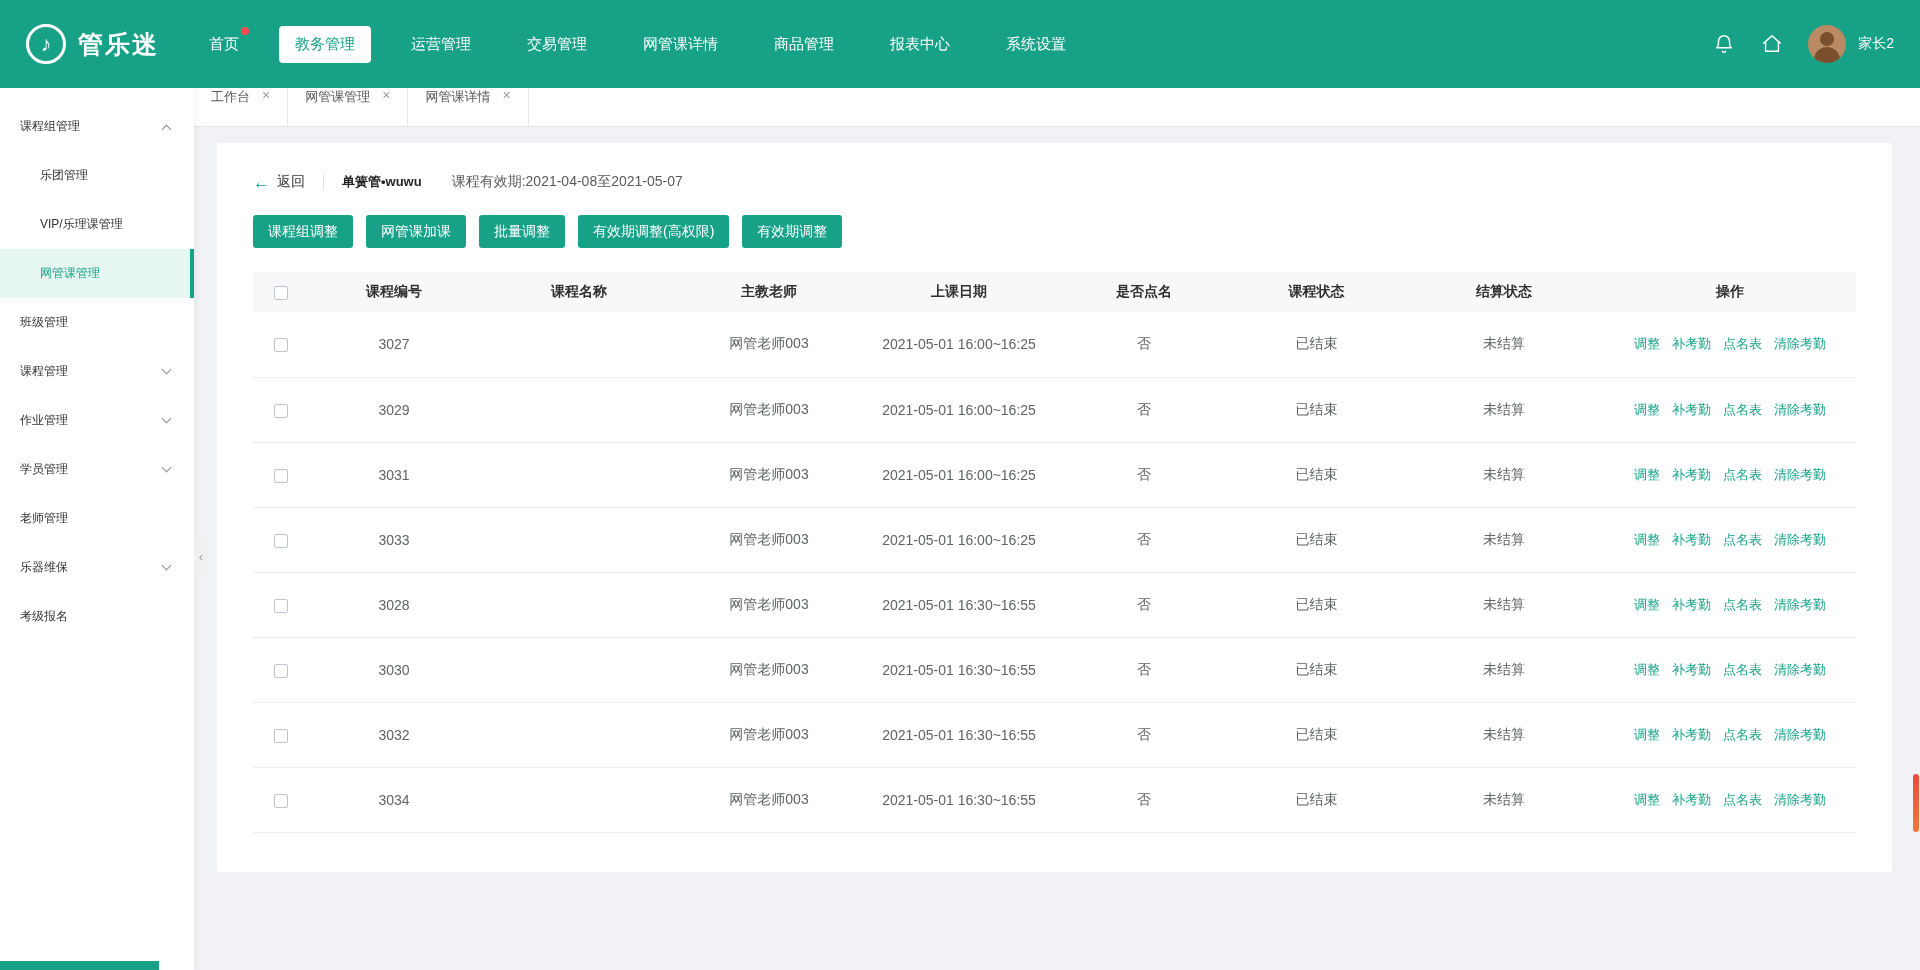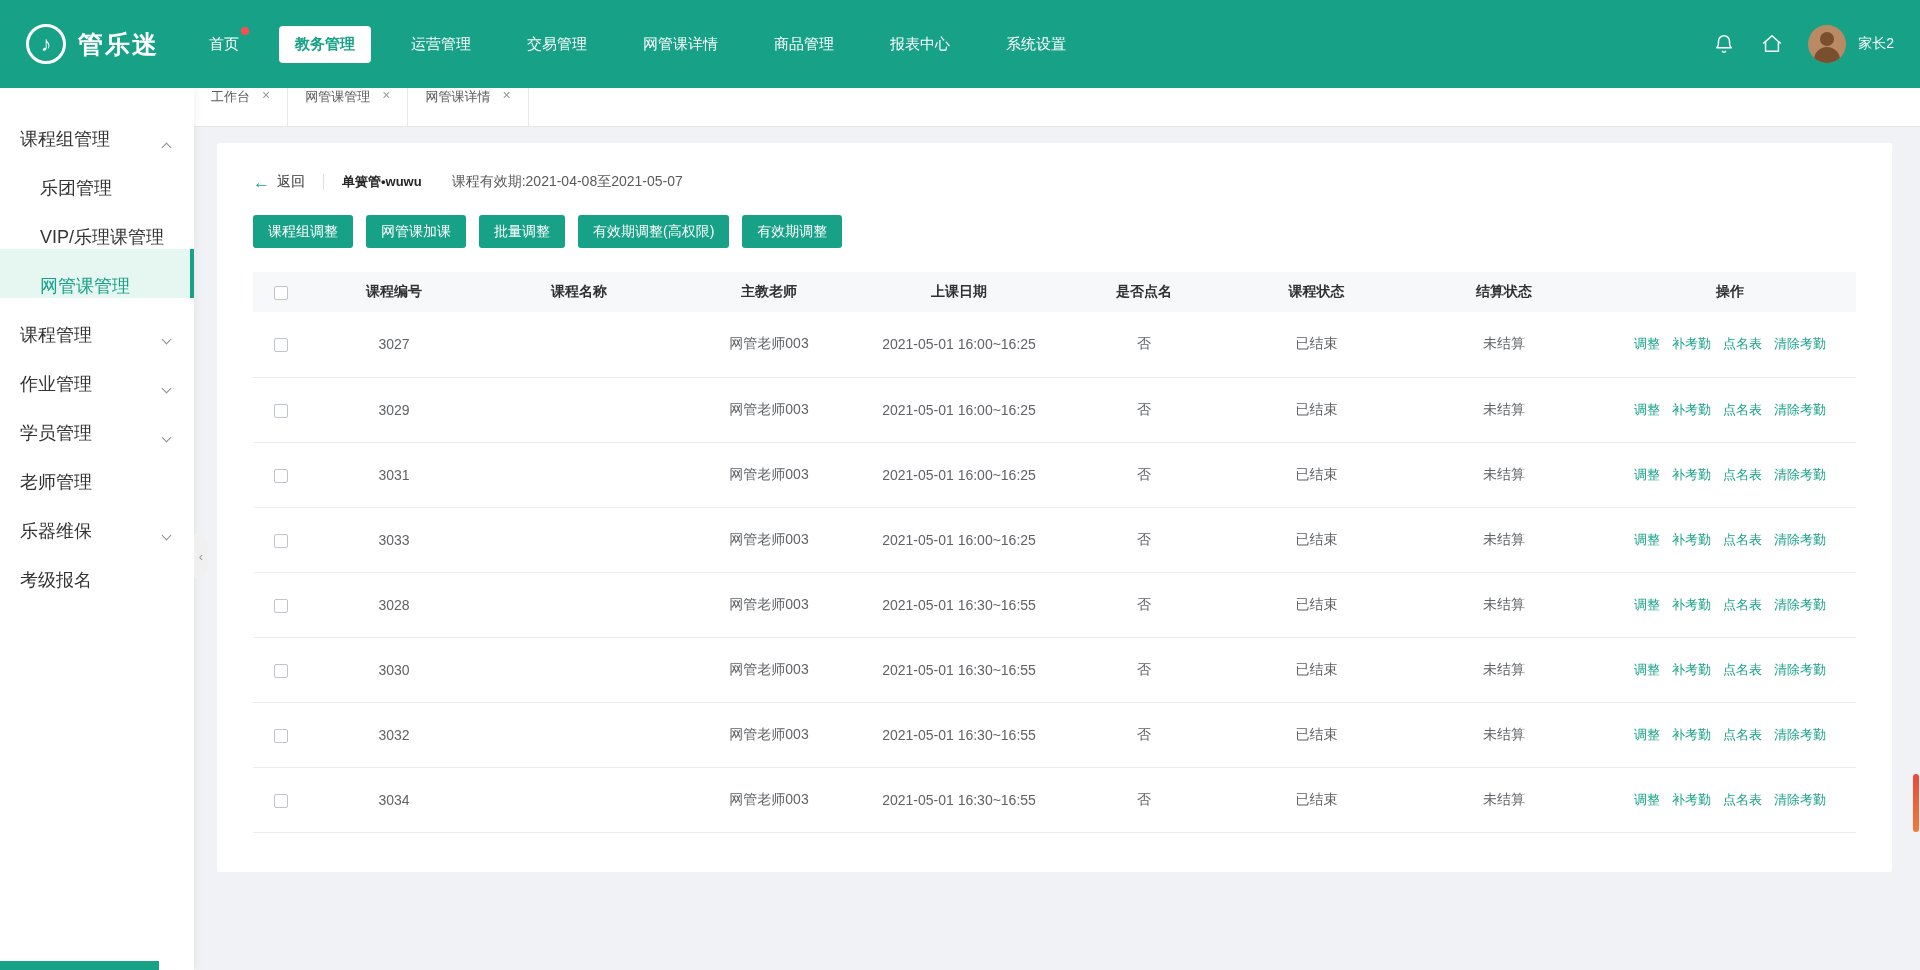--- a/index.html
+++ b/index.html
@@ -11,38 +11,38 @@
   .navbar { position:absolute; top:0; left:0; right:0; height:88px; background:#17a288;
             display:flex; align-items:center; padding:0 26px; z-index:20; }
   .logo { display:flex; align-items:center; gap:12px; cursor:pointer; }
   .logo-icon { width:40px; height:40px; border:3px solid #fff; border-radius:50%;
                display:flex; align-items:center; justify-content:center;
                color:#fff; font-size:21px; }
   .logo-text { color:#fff; font-size:25px; font-weight:700; letter-spacing:2px; }
   .nav-menu { display:flex; align-items:center; gap:24px; margin-left:34px; }
   .nav-item { position:relative; color:#fff; font-size:15px; padding:9px 16px;
               border-radius:4px; cursor:pointer; white-space:nowrap; }
-  .nav-item.active { background:#fff; color:#17a288; font-weight:700; }
+  .nav-item.active { background:#fff; color:#17a288; font-weight:400; }
   .nav-badge { position:absolute; top:1px; right:6px; width:8px; height:8px;
                border-radius:50%; background:#ff4d4f; }
   .nav-right { margin-left:auto; display:flex; align-items:center; gap:24px; }
   .icon-btn { width:24px; height:24px; display:flex; align-items:center; justify-content:center; cursor:pointer; }
   .avatar { width:38px; height:38px; border-radius:50%; overflow:hidden; background:#b98a63;
             position:relative; cursor:pointer; flex:none; }
   .avatar::before { content:""; position:absolute; top:7px; left:12px; width:14px; height:14px;
                     border-radius:50%; background:#7a4f2e; }
   .avatar::after { content:""; position:absolute; top:22px; left:6px; width:26px; height:16px;
                    border-radius:13px 13px 0 0; background:#7a4f2e; }
   .username { color:#fff; font-size:14px; margin-left:-12px; }
 
   
   .sidebar { position:absolute; top:88px; left:0; bottom:0; width:194px; background:#fff;
              box-shadow:2px 0 8px rgba(0,0,0,0.05); z-index:10; padding-top:14px; }
-  .side-item { height:49px; display:flex; align-items:flex-end; justify-content:space-between;
-               padding:0 20px; font-size:18px; color:#333; cursor:pointer;
+  .side-item { height:49px; display:flex; align-items:center; justify-content:space-between;
+               padding:0 20px; font-size:12px; color:#333; cursor:pointer;
                border-right:4px solid transparent; }
   .side-item.sub { padding-left:40px; }
   .side-item.active { background:#e6f6f1; color:#17a288; border-right-color:#17a288; }
   .chev { width:7px; height:7px; border-right:1.5px solid #8c8c8c; border-bottom:1.5px solid #8c8c8c;
           display:inline-block; flex:none; }
   .chev.up { transform:rotate(-135deg); margin-top:5px; }
   .chev.down { transform:rotate(45deg); margin-bottom:4px; }
   .side-handle { position:absolute; left:194px; top:534px; width:14px; height:44px;
                  background:#f0f0f0; border-radius:0 10px 10px 0; color:#999;
                  display:flex; align-items:center; justify-content:center;
@@ -136,20 +136,23 @@
       <i class="chev up"></i>
     </div>
     <div class="side-item sub">
       <span>乐团管理</span>
     </div>
     <div class="side-item sub">
       <span>VIP/乐理课管理</span>
     </div>
     <div class="side-item sub active">
       <span>网管课管理</span>
+    </div>
+    <div class="side-item">
+      <span>班级管理</span>
     </div>
     <div class="side-item">
       <span>课程管理</span>
       <i class="chev down"></i>
     </div>
     <div class="side-item">
       <span>作业管理</span>
       <i class="chev down"></i>
     </div>
     <div class="side-item">

